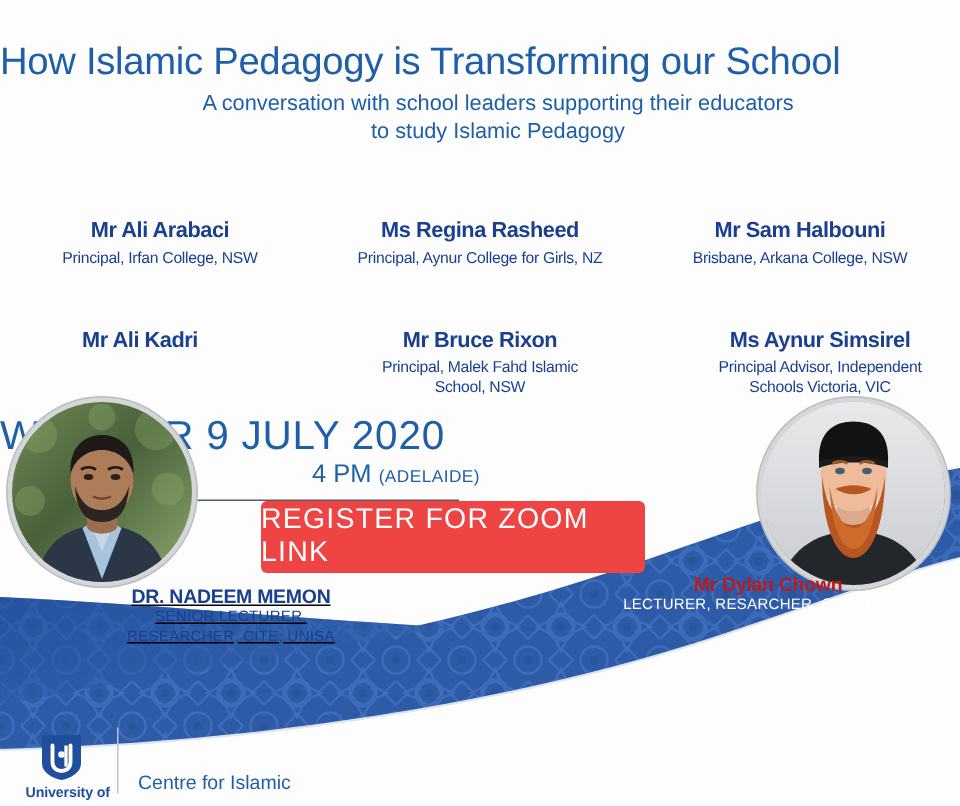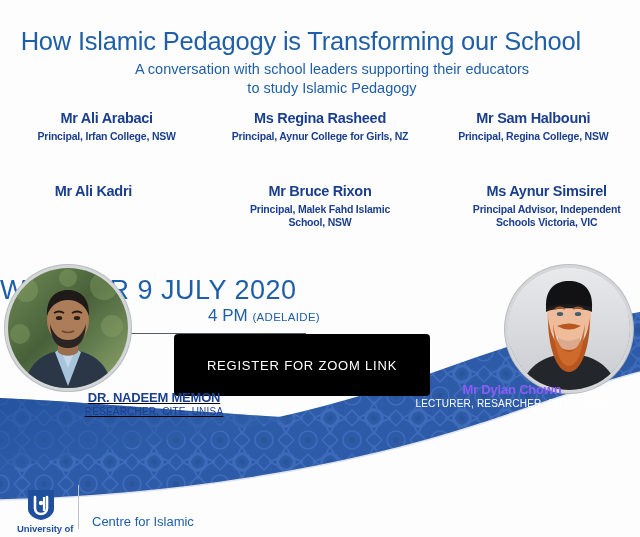--- a/index.html
+++ b/index.html
@@ -12,58 +12,59 @@
   #poster{
     position:relative;
     width:640px;height:537px;
     background:#fdfdfd;
     overflow:hidden;
   }
 
   
   .title{
     position:absolute;left:0;top:27px;width:581px;
-    text-align:right;
+    text-align:left;
     font-size:25.5px;
     color:#1f5fa8;
     letter-spacing:-0.2px;
     white-space:nowrap;
   }
   .subtitle{
     position:absolute;left:0;top:60px;width:640px;
     text-align:center;
     font-size:14.5px;
     line-height:19px;
     color:#1f5fa8;
     padding-left:12px;
   }
 
   
   .speakers{
     position:absolute;left:0;width:640px;
     display:flex;
+    margin-top:36px;
   }
   .speakers.row1{top:110px;}
   .speakers.row2{top:183px;gap:40px;}
   .spk{
     flex:1 1 33.333%;
     text-align:center;
     padding:0 14px;
     box-sizing:border-box;
   }
   .spk-name{
     font-size:14.5px;
     font-weight:bold;
     color:#1b3f8f;
     letter-spacing:-0.3px;
     line-height:17px;
   }
   .spk-role{
     font-size:10.5px;
-    font-weight:bold;
+    font-weight:normal;
     color:#1b3f8f;
     line-height:13px;
     margin-top:3px;
     letter-spacing:-0.2px;
   }
 
   
   .webinar-date{
     position:absolute;left:0;top:275px;width:640px;
     font-size:27px;
@@ -83,25 +84,25 @@
     position:absolute;
     left:128px;top:333px;width:178px;height:1px;
     background:#3a3f45;
     opacity:.85;
   }
 
   
   .register-btn{
     position:absolute;
     left:174px;top:334px;
-    width:256px;height:62px;
-    background:#000000;
+    width:256px;height:48px;
+    background:#ef4444;
     border-radius:4px;
     color:#ffffff;
-    font-size:13px;
+    font-size:19px;
     letter-spacing:0.8px;
     display:flex;align-items:center;justify-content:center;
     z-index:6;
   }
 
   
   .band{
     position:absolute;left:0;top:0;width:640px;height:537px;
     z-index:2;
     pointer-events:none;
@@ -128,21 +129,21 @@
   .cap-name{
     font-weight:bold;
     color:#1b3f8f;
     letter-spacing:-0.2px;
   }
   .cap-left .cap-name{font-size:13px;}
   .cap-left .cap-role{
     font-size:10px;color:#1b3f8f;line-height:11.5px;margin-top:1px;
     letter-spacing:0.2px;
   }
-  .cap-right .cap-name{font-size:13px;color:#8b5cf6;}
+  .cap-right .cap-name{font-size:13px;color:#b91c1c;}
   .cap-right .cap-role{
     font-size:10px;color:#ffffff;line-height:11.5px;margin-top:1px;
     letter-spacing:0.2px;
   }
 
   
   .footer{
     position:absolute;left:0;bottom:0;width:640px;height:58px;
     z-index:9;
   }
@@ -180,21 +181,21 @@
     <div class="spk">
       <div class="spk-name">Mr Ali Arabaci</div>
       <div class="spk-role">Principal, Irfan College, NSW</div>
     </div>
     <div class="spk">
       <div class="spk-name">Ms Regina Rasheed</div>
       <div class="spk-role">Principal, Aynur College for Girls, NZ</div>
     </div>
     <div class="spk">
       <div class="spk-name">Mr Sam Halbouni</div>
-      <div class="spk-role">Principal, Regina College, NSW</div>
+      <div class="spk-role">Brisbane, Arkana College, NSW</div>
     </div>
   </div>
 
   <div class="speakers row2">
     <div class="spk">
       <div class="spk-name">Mr Ali Kadri</div>
     </div>
     <div class="spk">
       <div class="spk-name">Mr Bruce Rixon</div>
       <div class="spk-role">Principal, Malek Fahd Islamic School, NSW</div>
@@ -333,20 +334,21 @@
       <ellipse cx="70" cy="46" rx="3.2" ry="2.1" fill="#44606e"></ellipse>
       <path d="M47 41 q5 -3 10 0" stroke="#a35a2a" stroke-width="1.8" fill="none"></path>
       <path d="M65 41 q5 -3 10 0" stroke="#a35a2a" stroke-width="1.8" fill="none"></path>
     </svg>
   </div>
 
   <div class="register-btn">REGISTER  FOR  ZOOM LINK</div>
 
   <div class="cap cap-left">
     <div class="cap-name">DR. NADEEM MEMON</div>
+    <div class="cap-role">SENIOR LECTURER,</div>
     <div class="cap-role">RESEARCHER,  CITE, UNISA</div>
   </div>
 
   <div class="cap cap-right">
     <div class="cap-name">Mr Dylan Chown</div>
     <div class="cap-role">LECTURER,  RESARCHER, CITE, UNISA</div>
   </div>
 
   <div class="footer">
     <div class="logo-mark">

